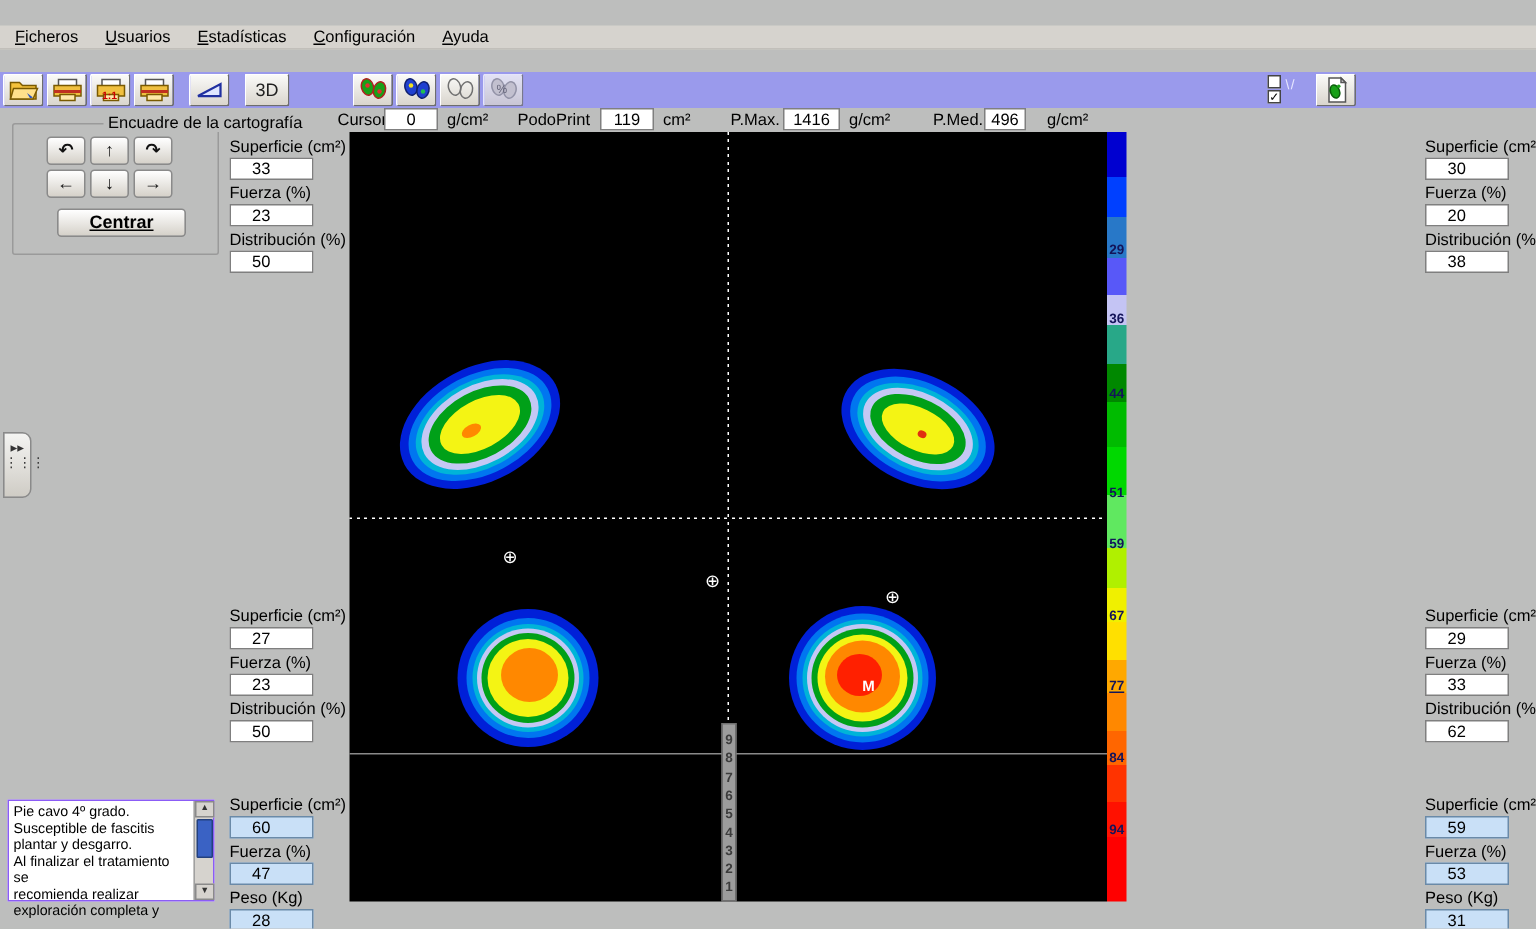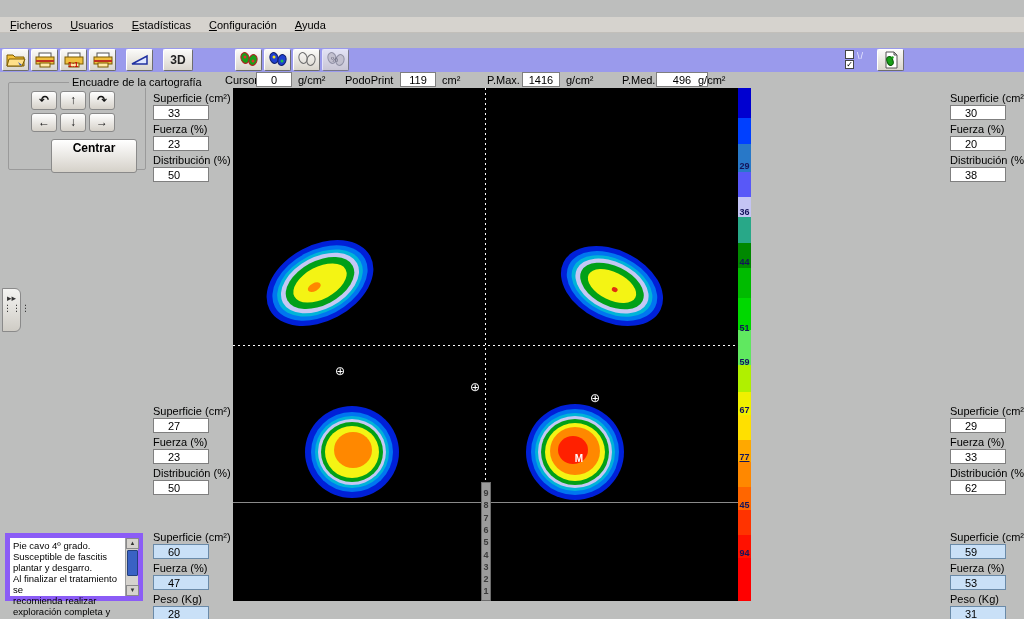--- a/index.html
+++ b/index.html
@@ -29,57 +29,57 @@
 
   
   .toolbar { position:absolute; left:0; top:48px; width:1024px; height:24px; background:#9a9aec;
     display:flex; align-items:center; }
   .tbtn { width:27px; height:22px; margin-left:2px; background:linear-gradient(#fafaf8,#d9d5cd);
     border:1px solid; border-color:#ffffff #6d6d6d #6d6d6d #ffffff; border-radius:2px;
     display:flex; align-items:center; justify-content:center; position:relative; }
   .tbtn.wide { width:30px; }
   .tbtn.disabled { opacity:.75; }
   .gap8 { width:8px; } .gap40 { width:40px; }
-  .t3d { font-weight:bold; font-size:12px; color:#222; }
+  .t3d { font-weight:normal; font-size:12px; color:#222; }
   .mini11 { position:absolute; font-size:7px; color:#c00; font-weight:bold; bottom:2px; left:7px; }
   .chkwidget { margin-left:auto; margin-right:4px; width:26px; height:20px; position:relative; }
   .chk { position:absolute; width:9px; height:9px; background:#fff; border:1px solid #444; font-size:8px; line-height:8px; text-align:center; color:#000; }
   .chkmarks { position:absolute; left:12px; top:1px; color:#e8e8ff; font-size:9px; letter-spacing:1px; }
 
   
   .statusrow { position:absolute; left:0; top:72px; width:1024px; height:16px; background:#bdbebd; }
   .statusrow span { position:absolute; top:2px; white-space:nowrap; }
   .sfield { position:absolute; top:0; height:15px; background:#fff; border:1px solid #7f7f7f;
     text-align:center; font-size:11px; font-family:"Liberation Sans",sans-serif; padding-top:1px; }
 
   
   .groupbox { position:absolute; left:8px; top:82px; width:138px; height:88px; border:1px solid #9a9a9a; border-radius:2px; }
   .grouptitle { position:absolute; left:12px; top:-7px; background:#bdbebd; padding:0 3px; white-space:nowrap;margin-left:48px; }
   .arrowgrid { position:absolute; left:22px; top:8px; display:grid; grid-template-columns:repeat(3,26px); grid-gap:3px; }
   .abtn { width:26px; height:19px; background:linear-gradient(#ffffff,#d5d1c9); border:1px solid #8a8a8a;
     border-radius:3px; font-size:12px; font-weight:bold; text-align:center; line-height:17px; color:#111; }
-  .centrarbtn { position:absolute; left:42px; top:56px; width:86px; height:34px;
+  .centrarbtn { position:absolute; left:29px; top:56px; width:86px; height:19px;
     background:linear-gradient(#ffffff,#d5d1c9); border:1px solid #8a8a8a; border-radius:3px;
-    font-weight:bold; font-size:12px; text-align:center; line-height:17px; }
+    font-weight:bold; font-size:12px; text-align:center; line-height:17px;text-decoration:underline; }
 
   
   .slidehandle { position:absolute; left:2px; top:288px; width:19px; height:44px;
     background:linear-gradient(#f4f4f2,#cfccc5); border:1px solid #8a8a8a; border-radius:0 6px 6px 0;
     font-size:9px; text-align:center; color:#333; padding-top:4px; line-height:10px; }
 
   
   .fgroup { position:absolute; width:70px; }
   .flabel { font-size:11px; color:#000; white-space:nowrap; height:13px; }
   .ffield { width:56px; height:15px; background:#fff; border:1px solid #7f7f7f; font-size:11px;
     padding:0 0 0 14px; margin-bottom:3px; font-family:"Liberation Sans",sans-serif; }
   .fgroup.blue .ffield { background:#c9e0f7; border-color:#6a8aa8; }
 
   
   .commentbox { position:absolute; left:5px; top:533px; width:138px; height:68px; background:#fff;
-    border:5px solid #8b5cf6; }
+    border:1px solid #8b5cf6; }
   .commenttext { position:absolute; left:3px; top:2px; width:116px; font-size:9.5px; line-height:11px;
     white-space:pre-line; color:#000; }
   .cscroll { position:absolute; right:0; top:0; width:13px; height:100%; background:#d6d3ce; border-left:1px solid #a0a0a0; }
   .cbtn { position:absolute; left:0; width:13px; height:11px; background:#d6d3ce; border:1px solid #8a8a8a;
     font-size:6px; text-align:center; line-height:9px; color:#333; }
   .cthumb { position:absolute; left:1px; top:12px; width:11px; height:26px; background:#3a62c4; border:1px solid #23407e; border-radius:1px; }
 
   
   .map { position:absolute; left:233px; top:88px; width:505px; height:513px; background:#000; }
   .dotline-h { position:absolute; left:0; top:257px; width:505px; height:1px;
@@ -204,21 +204,21 @@
     <span style="left:225px">Cursor</span>
     <div class="sfield" style="left:256px;width:36px;">0</div>
     <span style="left:298px">g/cm²</span>
     <span style="left:345px">PodoPrint</span>
     <div class="sfield" style="left:400px;width:36px;">119</div>
     <span style="left:442px">cm²</span>
     <span style="left:487px">P.Max.</span>
     <div class="sfield" style="left:522px;width:38px;">1416</div>
     <span style="left:566px">g/cm²</span>
     <span style="left:622px">P.Med.</span>
-    <div class="sfield" style="left:656px;width:52px;">496</div>
+    <div class="sfield" style="left:656px;width:28px;">496</div>
     <span style="left:698px">g/cm²</span>
   </div>
 
   <div class="groupbox">
     <span class="grouptitle">Encuadre de la cartografía</span>
     <div class="arrowgrid">
         <div class="abtn">↶</div>
         <div class="abtn">↑</div>
         <div class="abtn">↷</div>
         <div class="abtn">←</div>
@@ -317,17 +317,17 @@
   </div>
 
   <div class="colorbar" id="colorbar" style="background: linear-gradient(rgb(0, 0, 208) 0%, rgb(0, 0, 208) 5.8%, rgb(0, 64, 255) 5.8%, rgb(0, 64, 255) 11%, rgb(40, 120, 200) 11%, rgb(40, 120, 200) 16.4%, rgb(88, 88, 248) 16.4%, rgb(88, 88, 248) 21.2%, rgb(196, 196, 244) 21.2%, rgb(196, 196, 244) 25.1%, rgb(40, 168, 136) 25.1%, rgb(40, 168, 136) 30.2%, rgb(0, 136, 0) 30.2%, rgb(0, 136, 0) 35.1%, rgb(0, 187, 0) 35.1%, rgb(0, 187, 0) 40.9%, rgb(0, 216, 0) 40.9%, rgb(0, 216, 0) 47.2%, rgb(96, 232, 96) 47.2%, rgb(96, 232, 96) 54%, rgb(176, 240, 0) 54%, rgb(176, 240, 0) 59.3%, rgb(240, 240, 0) 59.3%, rgb(240, 240, 0) 63.7%, rgb(255, 224, 0) 63.7%, rgb(255, 224, 0) 68.6%, rgb(255, 168, 0) 68.6%, rgb(255, 168, 0) 72.9%, rgb(255, 136, 0) 72.9%, rgb(255, 136, 0) 77.8%, rgb(255, 102, 0) 77.8%, rgb(255, 102, 0) 82.3%, rgb(255, 51, 0) 82.3%, rgb(255, 51, 0) 87.1%, rgb(255, 17, 0) 87.1%, rgb(255, 17, 0) 91.6%, rgb(255, 0, 0) 91.6%, rgb(255, 0, 0) 100%);">
       <span class="cblabel" style="top: 15.2%;">29</span>
       <span class="cblabel" style="top: 24.2%;">36</span>
       <span class="cblabel" style="top: 33.9%;">44</span>
       <span class="cblabel" style="top: 46.8%;">51</span>
       <span class="cblabel" style="top: 53.4%;">59</span>
       <span class="cblabel" style="top: 62.8%;">67</span>
       <span class="cblabel" style="top: 71.9%; text-decoration: underline;">77</span>
-      <span class="cblabel" style="top: 81.3%;">45</span>
+      <span class="cblabel" style="top: 81.3%;">84</span>
       <span class="cblabel" style="top: 90.6%;">94</span>
     </div>
 
 </div>
 
 </body></html>

